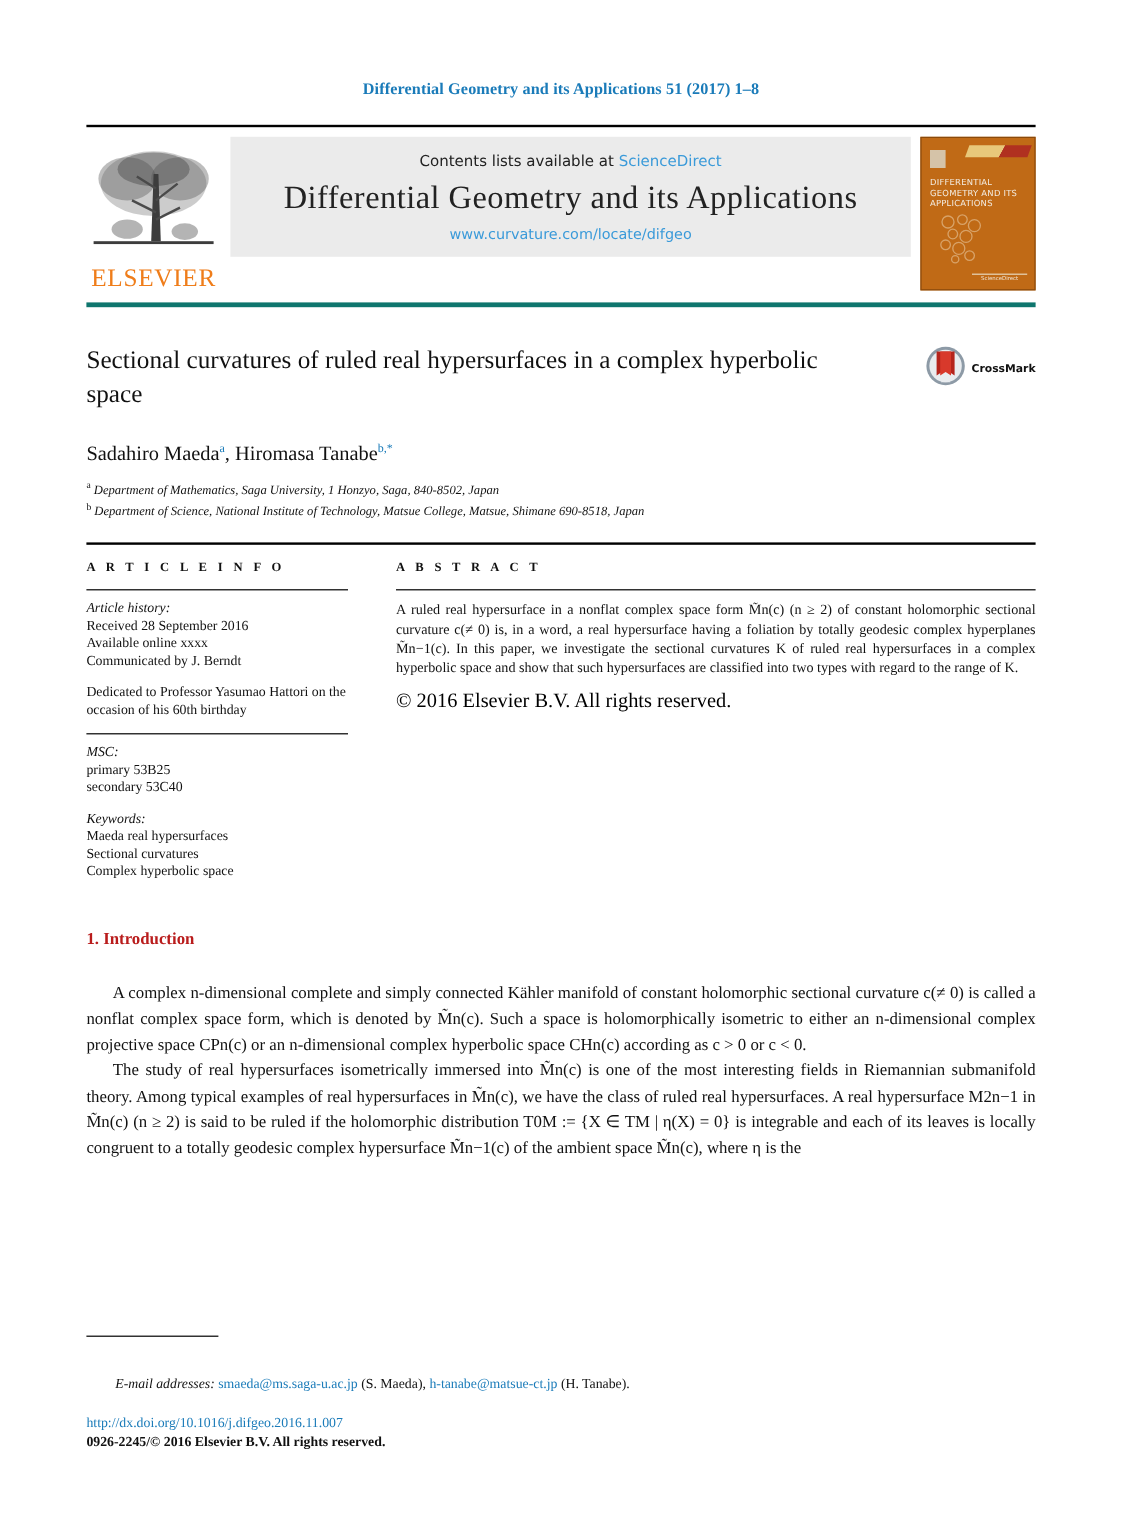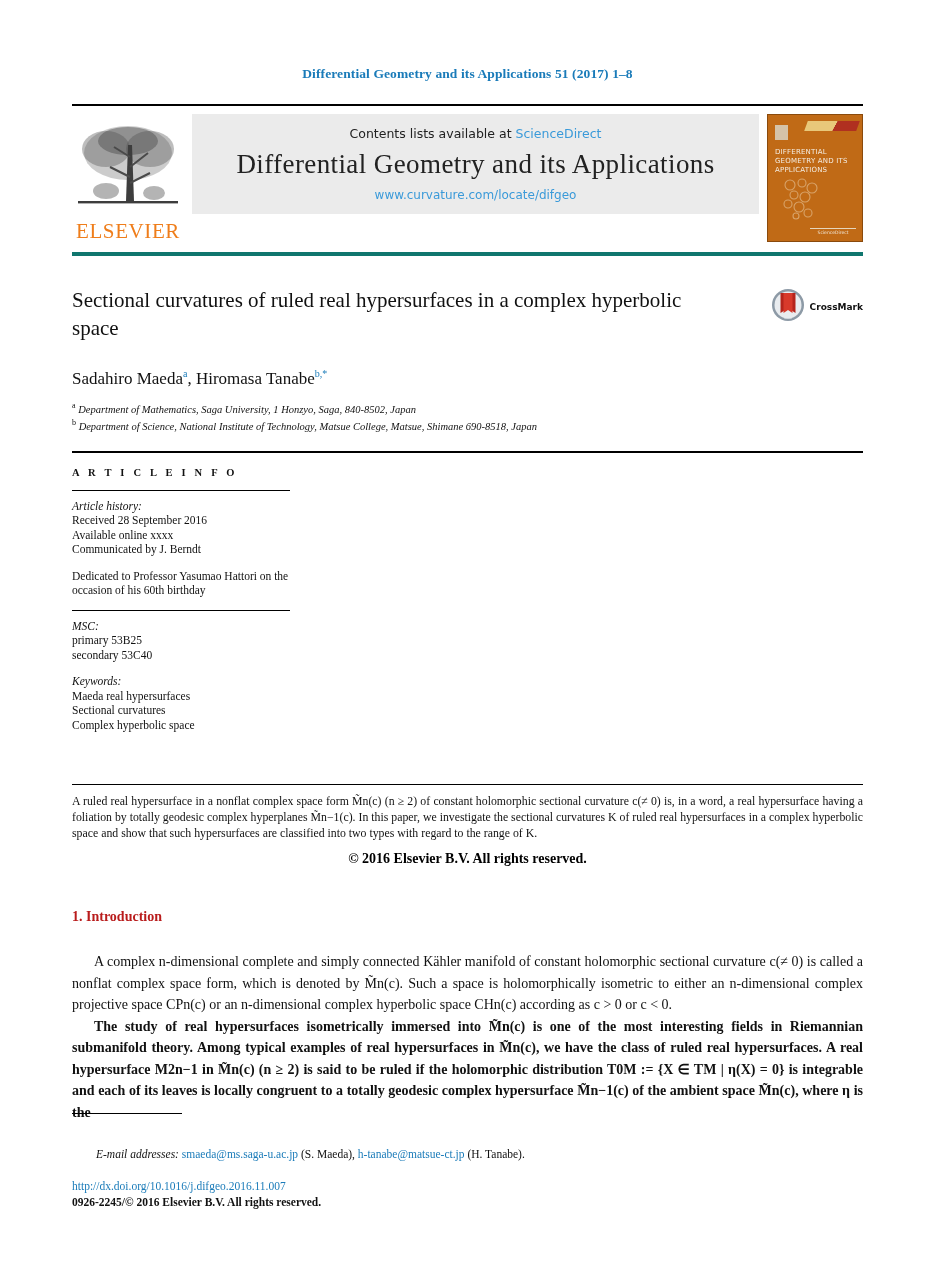--- a/index.html
+++ b/index.html
@@ -199,21 +199,20 @@
 
   
   .info-rule {
     border-top: 2.2px solid #000;
     margin-top: 18px;
   }
   .info-area {
     display: flex;
     padding-top: 14px;
     gap: 40px;
-    flex-direction: column;
   }
   .col-info { flex: 0 0 218px; width: 218px; }
   .col-abs  { flex: 1 1 auto; }
   .sec-head {
     font-family: "Liberation Serif", serif;
     font-size: 10.5px;
     font-weight: bold;
     letter-spacing: 3.2px;
     color: #111;
   }
@@ -222,43 +221,43 @@
   .info-block .it { font-style: italic; }
   .info-gap { height: 12px; }
   .abs-body {
     font-size: 11.8px;
     line-height: 16px;
     text-align: justify;
     color: #111;
   }
   .abs-copy {
     margin-top: 10px;
-    text-align: center;
-    font-size: 14px;
-    font-weight: bold;
+    text-align: left;
+    font-size: 17px;
+    font-weight: normal;
   }
   .em { font-style: italic; }
 
   
   .intro-head {
     margin-top: 42px;
     font-size: 14px;
     font-weight: bold;
     font-family: "Liberation Serif", serif;
     color: #b91c1c;
   }
   .body-text {
     margin-top: 26px;
     font-size: 14px;
     line-height: 21.5px;
     text-align: justify;
     color: #111;
   }
   .body-text p { margin: 0; }
-  .body-text p + p { margin-top: 0; text-indent: 22px; font-weight: bold; }
+  .body-text p + p { margin-top: 0; text-indent: 22px; }
 
   
   .foot-rule {
     position: absolute;
     left: 72px;
     bottom: 152px;
     width: 110px;
     border-top: 1px solid #000;
   }
   .footnote {
@@ -404,20 +403,21 @@
         <div class="info-block">
           <div class="it">Keywords:</div>
           <div>Maeda real hypersurfaces</div>
           <div>Sectional curvatures</div>
           <div>Complex hyperbolic space</div>
         </div>
       </div>
     </div>
 
     <div class="col-abs">
+      <div class="sec-head">A B S T R A C T</div>
       <div class="thin-rule">
         <div class="abs-body">A ruled real hypersurface in a nonflat complex space form M̃n(c) (n ≥ 2) of constant holomorphic sectional curvature c(≠ 0) is, in a word, a real hypersurface having a foliation by totally geodesic complex hyperplanes M̃n−1(c). In this paper, we investigate the sectional curvatures K of ruled real hypersurfaces in a complex hyperbolic space and show that such hypersurfaces are classified into two types with regard to the range of K.</div>
         <div class="abs-copy">© 2016 Elsevier B.V. All rights reserved.</div>
       </div>
     </div>
   </div>
 
   <div class="intro-head">
     <span>1.</span>
     <span>Introduction</span>

